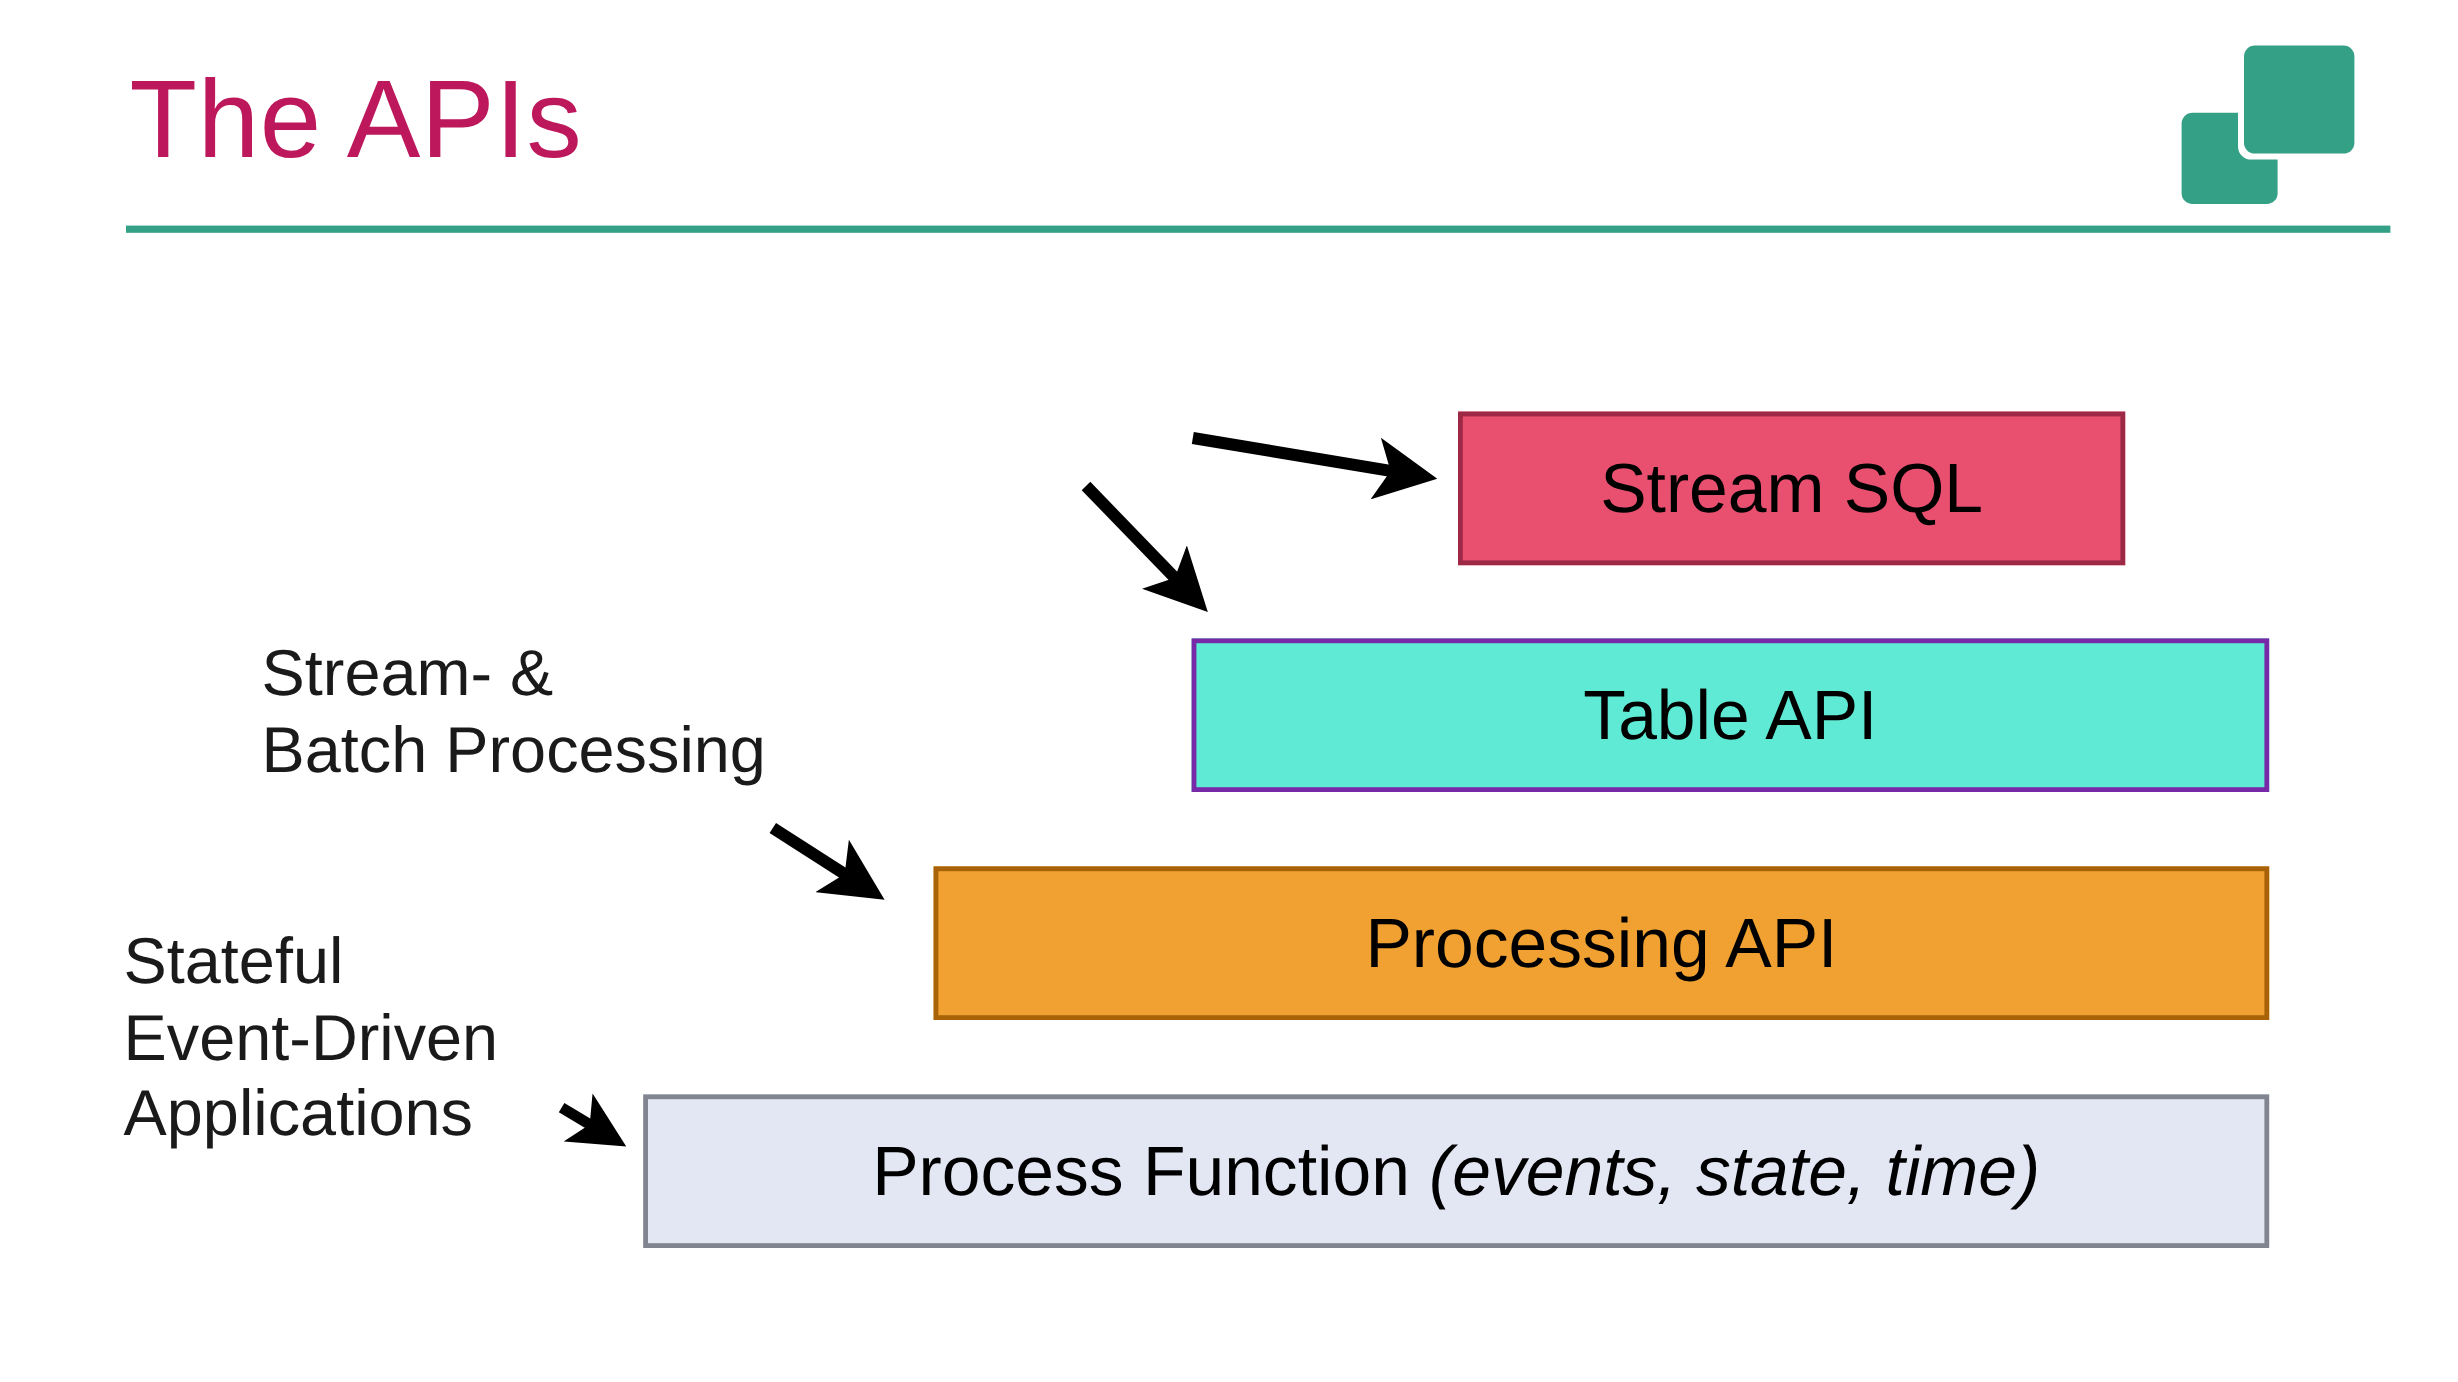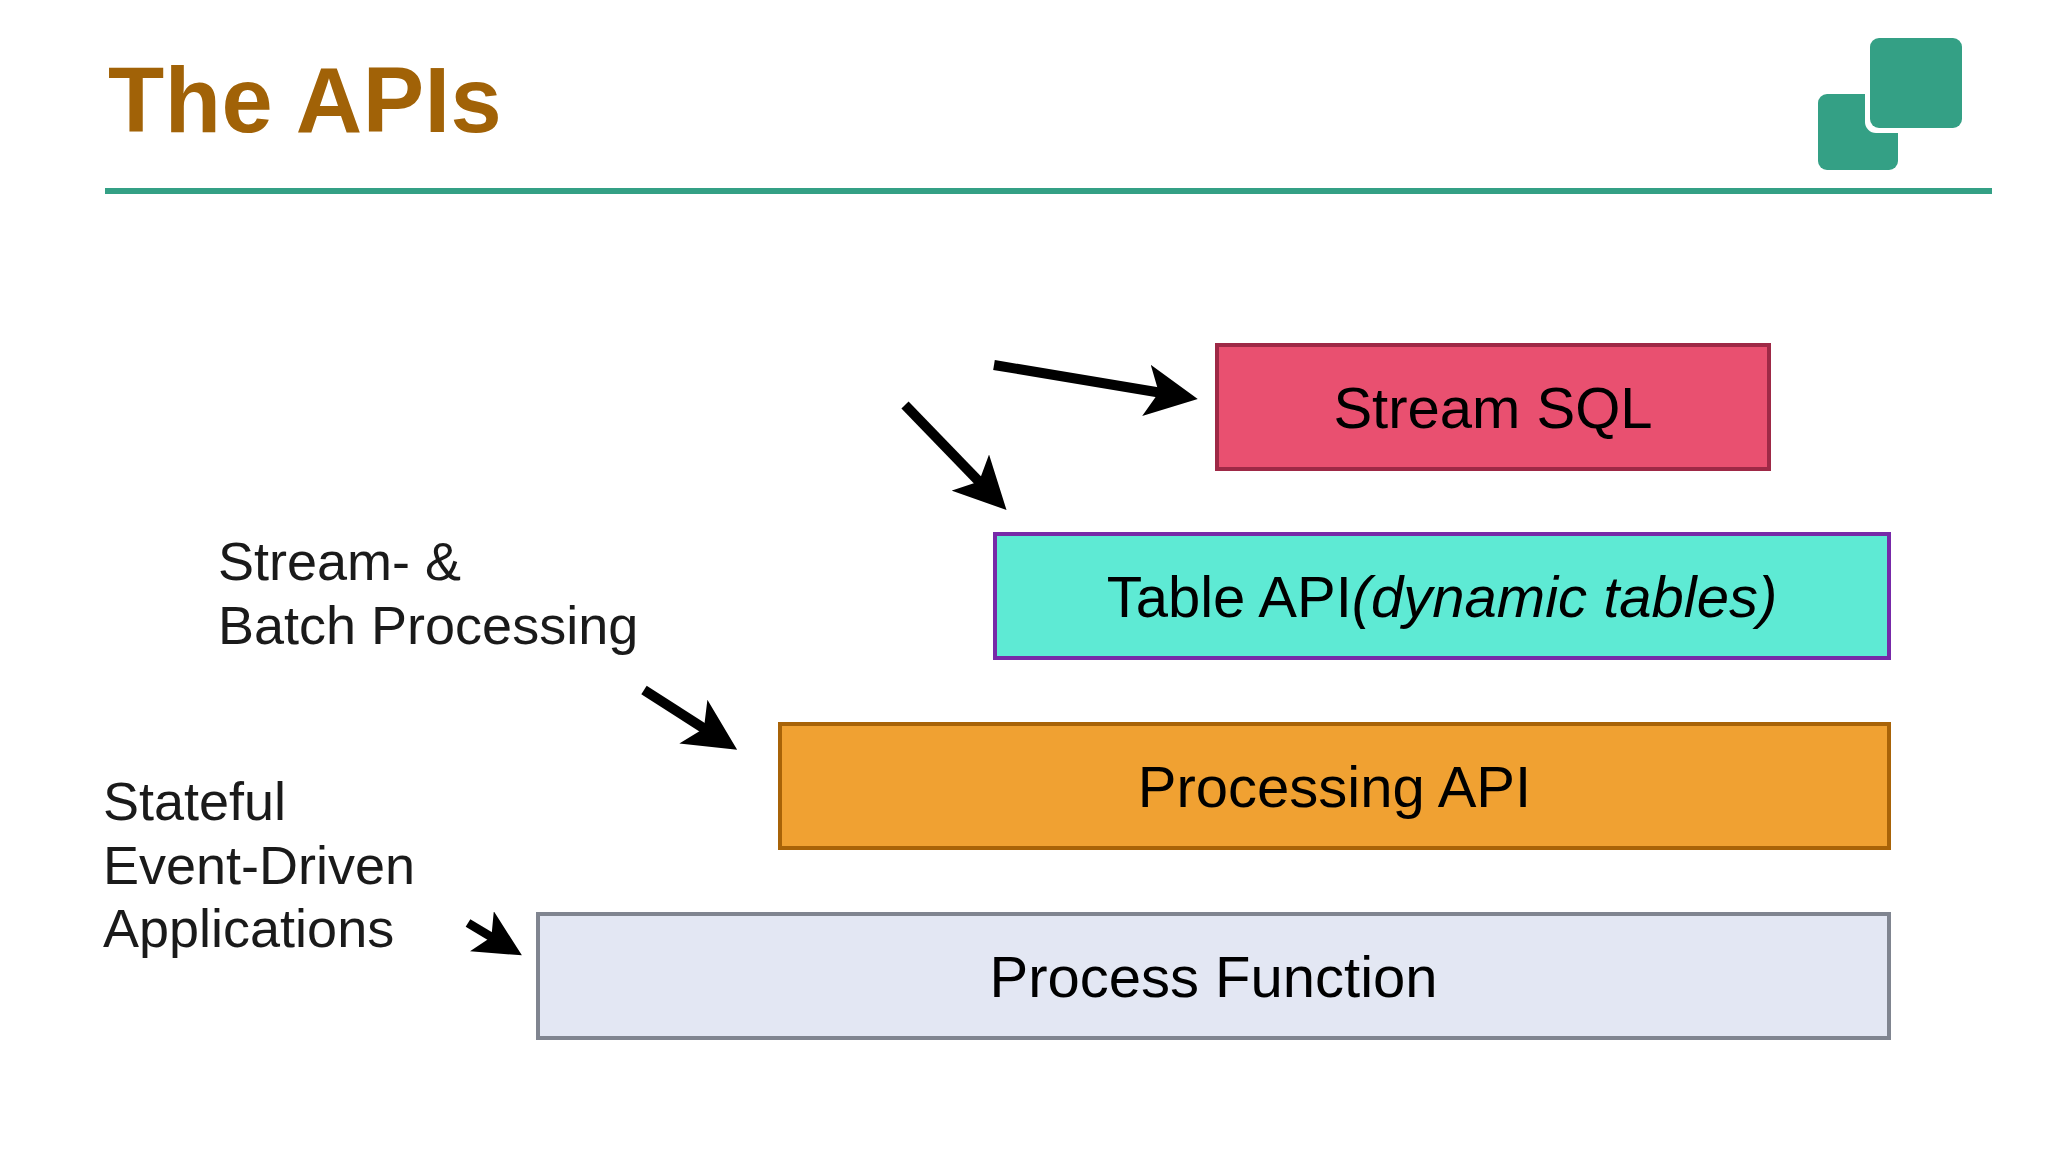--- a/index.html
+++ b/index.html
@@ -15,22 +15,22 @@
     font-family: "Liberation Sans", sans-serif;
     overflow: hidden;
   }
 
   
   #slide-title {
     position: absolute;
     left: 108px;
     top: 52px;
     font-size: 92px;
-    font-weight: 700;
-    color: #a16207;
+    font-weight: 400;
+    color: #be185d;
     letter-spacing: 0.5px;
     line-height: 1.05;
     white-space: nowrap;
   }
   #title-rule {
     position: absolute;
     left: 105px;
     top: 188px;
     width: 1887px;
     height: 6px;
@@ -171,29 +171,29 @@
 Event-Driven
 Applications</div>
 
   <div class="api-bar" id="bar-stream-sql">
     <span class="lead">Stream SQL</span>
       <span class="em"></span>
   </div>
 
   <div class="api-bar" id="bar-table-api">
     <span class="lead">Table API </span>
-      <span class="em">(dynamic tables)</span>
   </div>
 
   <div class="api-bar" id="bar-datastream-api">
     <span class="lead">Processing API </span>
   </div>
 
   <div class="api-bar" id="bar-process-function">
     <span class="lead">Process Function </span>
+      <span class="em">(events, state, time)</span>
   </div>
 
   <svg id="arrows" viewBox="0 0 2048 1152" xmlns="http://www.w3.org/2000/svg">
     <defs>
       <marker id="ah" markerWidth="5.2" markerHeight="5.2" refX="3.4" refY="2.6" orient="auto" markerUnits="strokeWidth">
         <path d="M0,0 L5.2,2.6 L0,5.2 L1.25,2.6 z" fill="#000000"></path>
       </marker>
     </defs>
 
     <line x1="994" y1="365" x2="1180" y2="396" stroke="#000000" stroke-width="10" marker-end="url(#ah)"></line>

